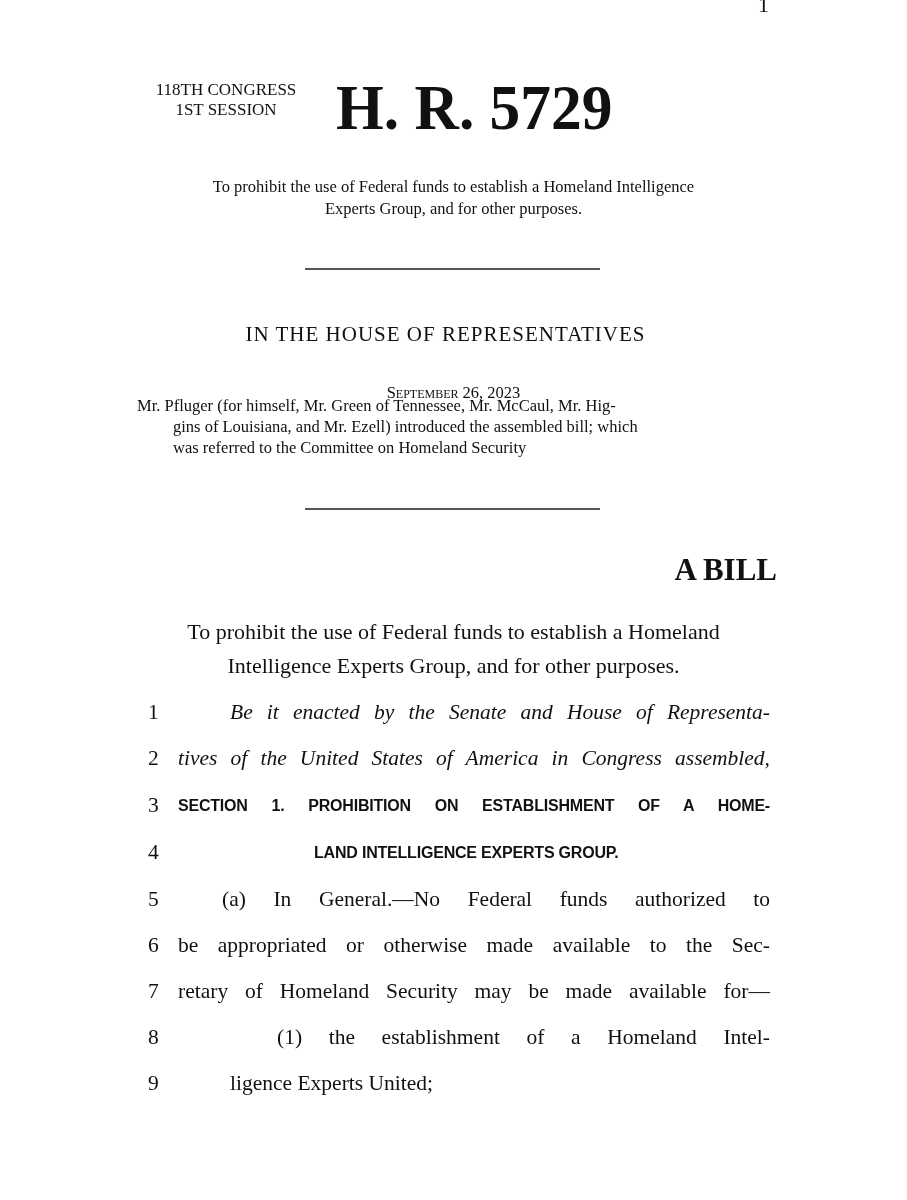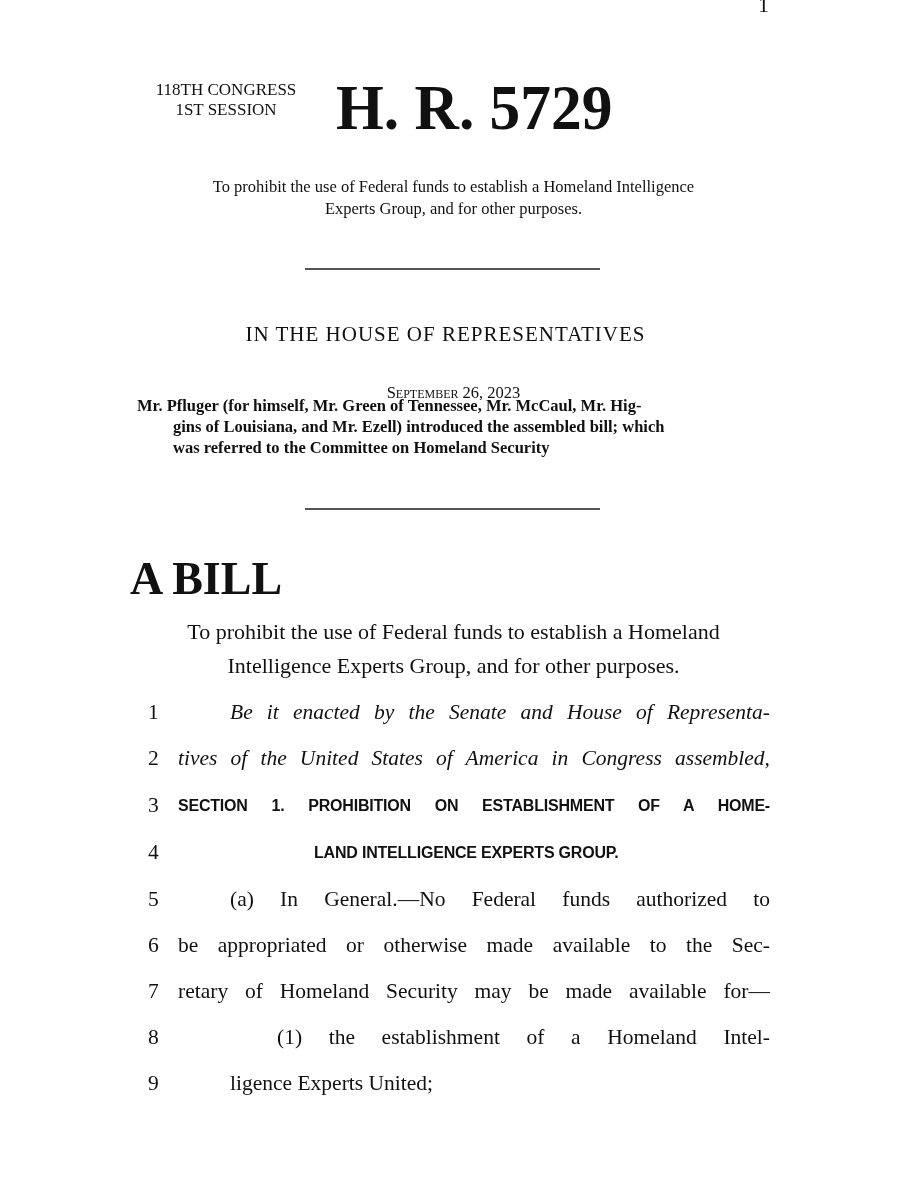--- a/index.html
+++ b/index.html
@@ -12,23 +12,23 @@
     .page-num { top: -8px; left: 758px; font-size: 22px; font-family: "Liberation Serif", serif; }
     .congress { top: 80px; left: 134px; width: 184px; text-align: center; font-family: "Liberation Serif", serif; font-size: 17px; line-height: 20px; }
     .billnum { top: 72px; left: 336px; font-family: "Liberation Serif", serif; font-weight: bold; font-size: 64px; line-height: 72px; letter-spacing: 0px; transform: scaleX(0.96); transform-origin: left; }
     .short-title { top: 176px; left: 140px; width: 627px; text-align: center; font-family: "Liberation Serif", serif; font-size: 16.5px; line-height: 22px; }
     .rule { height: 2px; background: #555; left: 305px; width: 295px; }
     .rule1 { top: 268px; }
     .rule2 { top: 508px; }
     .house { top: 322px; left: 132px; width: 627px; text-align: center; font-family: "Liberation Serif", serif; font-size: 21px; letter-spacing: 1px; }
     .date { top: 367px; left: 140px; width: 627px; text-align: center; font-family: "Liberation Serif", serif; font-size: 16.5px; font-variant: small-caps; margin-top: 16px; }
     .sponsors { top: 395px; left: 137px; width: 640px; font-family: "Liberation Serif", serif; font-size: 16.5px; line-height: 21px; text-align: justify; }
-    .sponsors .line { display: block; font-weight: bold; }
+    .sponsors .line { display: block; }
     .sponsors .indent { padding-left: 36px; }
-    .abill { top: 552px; left: 130px; width: 647px; text-align: left; font-family: "Liberation Serif", serif; font-weight: bold; font-size: 46px; }
+    .abill { top: 552px; left: 130px; width: 647px; text-align: right; font-family: "Liberation Serif", serif; font-weight: bold; font-size: 31px; }
     .long-title { top: 615px; left: 130px; width: 647px; text-align: center; font-family: "Liberation Serif", serif; font-size: 22px; line-height: 34px; }
     .body-lines { top: 700px; left: 140px; width: 640px; }
     .ln { position: absolute; left: 0; width: 640px; height: 40px; font-family: "Liberation Serif", serif; font-size: 21.5px; }
     .ln .num { position: absolute; left: 8px; width: 24px; }
     .ln .txt { position: absolute; left: 38px; right: 10px; white-space: nowrap; }
     .ln .txt.just { text-align: justify; text-align-last: justify; }
     .it { font-style: italic; }
     .sec { font-family: "Liberation Sans", sans-serif; font-weight: bold; font-size: 16px; letter-spacing: -0.2px; }
   </style>
 </head>
@@ -80,21 +80,21 @@
   <div class="ln" style="top:93px">
     <span class="num">3</span>
     <span class="txt sec just" style="top:4px">SECTION 1. PROHIBITION ON ESTABLISHMENT OF A HOME-</span>
   </div>
   <div class="ln" style="top:140px">
     <span class="num">4</span>
     <span class="txt sec" style="left:174px; top:4px">LAND INTELLIGENCE EXPERTS GROUP.</span>
   </div>
   <div class="ln" style="top:187px">
     <span class="num">5</span>
-    <span class="txt just" style="left:90px"><span>(a) In General.—No Federal funds authorized to</span></span>
+    <span class="txt just" style="left:82px"><span>(a) In General.—No Federal funds authorized to</span></span>
   </div>
   <div class="ln" style="top:233px">
     <span class="num">6</span>
     <span class="txt just">be appropriated or otherwise made available to the Sec-</span>
   </div>
   <div class="ln" style="top:279px">
     <span class="num">7</span>
     <span class="txt just">retary of Homeland Security may be made available for—</span>
   </div>
   <div class="ln" style="top:325px">

